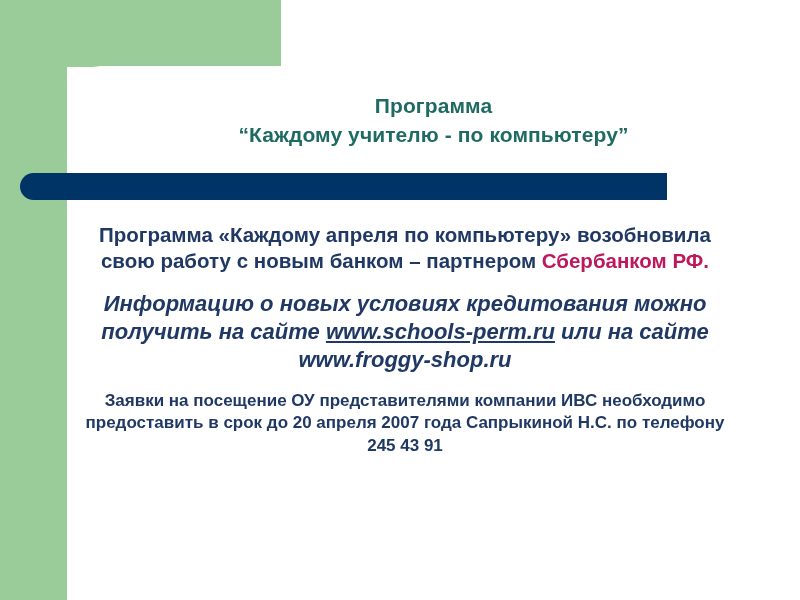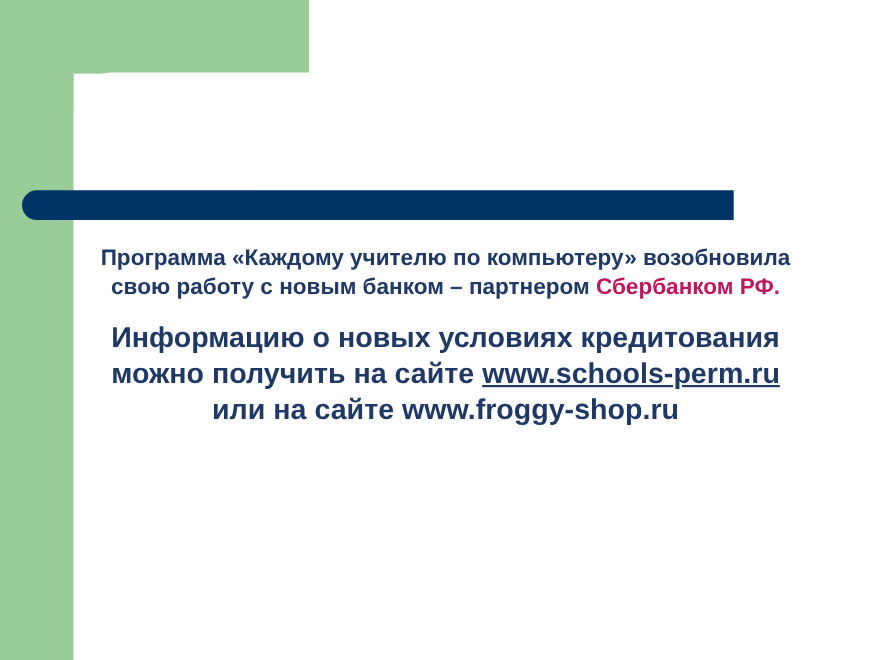--- a/index.html
+++ b/index.html
@@ -91,23 +91,24 @@
     color: #1F3864;
   }
 
   .para-1 {
     font-size: 20.5px;
     line-height: 1.27;
     margin-bottom: 16px;
   }
 
   .para-2 {
-    font-size: 26px;
+    font-size: 22px;
     line-height: 1.27;
     margin-bottom: 16px;
+    font-style: italic;
   }
 
   .para-3 {
     font-size: 17px;
     line-height: 1.32;
   }
 
   .accent-red { color: #be185d; }
   .link-underline { text-decoration: underline; }
 </style>
@@ -116,27 +117,32 @@
 
 <div class="slide">
 
   <div class="green-sidebar"></div>
   <div class="green-top-block"></div>
 
   <div class="white-panel"></div>
 
   <div class="navy-bar"></div>
 
+  <div class="title-block">
+    <span class="title-line">Программа</span>
+    <span class="title-line">“Каждому учителю - по компьютеру”</span>
+  </div>
 
   <div class="body-block">
 
     <p class="para para-1">
-      <span>Программа «Каждому учителю по компьютеру» возобновила свою работу с новым банком – партнером </span><span class="accent-red">Сбербанком РФ.</span>
+      <span>Программа «Каждому апреля по компьютеру» возобновила свою работу с новым банком – партнером </span><span class="accent-red">Сбербанком РФ.</span>
     </p>
 
     <p class="para para-2">
       <span>Информацию о новых условиях кредитования можно получить на сайте </span><span class="link-underline">www.schools-perm.ru</span><span> или на сайте www.froggy-shop.ru</span>
     </p>
 
+    <p class="para para-3">Заявки на посещение ОУ представителями компании ИВС необходимо предоставить в срок до 20 апреля 2007 года Сапрыкиной Н.С. по телефону 245 43 91</p>
 
   </div>
 
 </div>
 
 </body></html>

